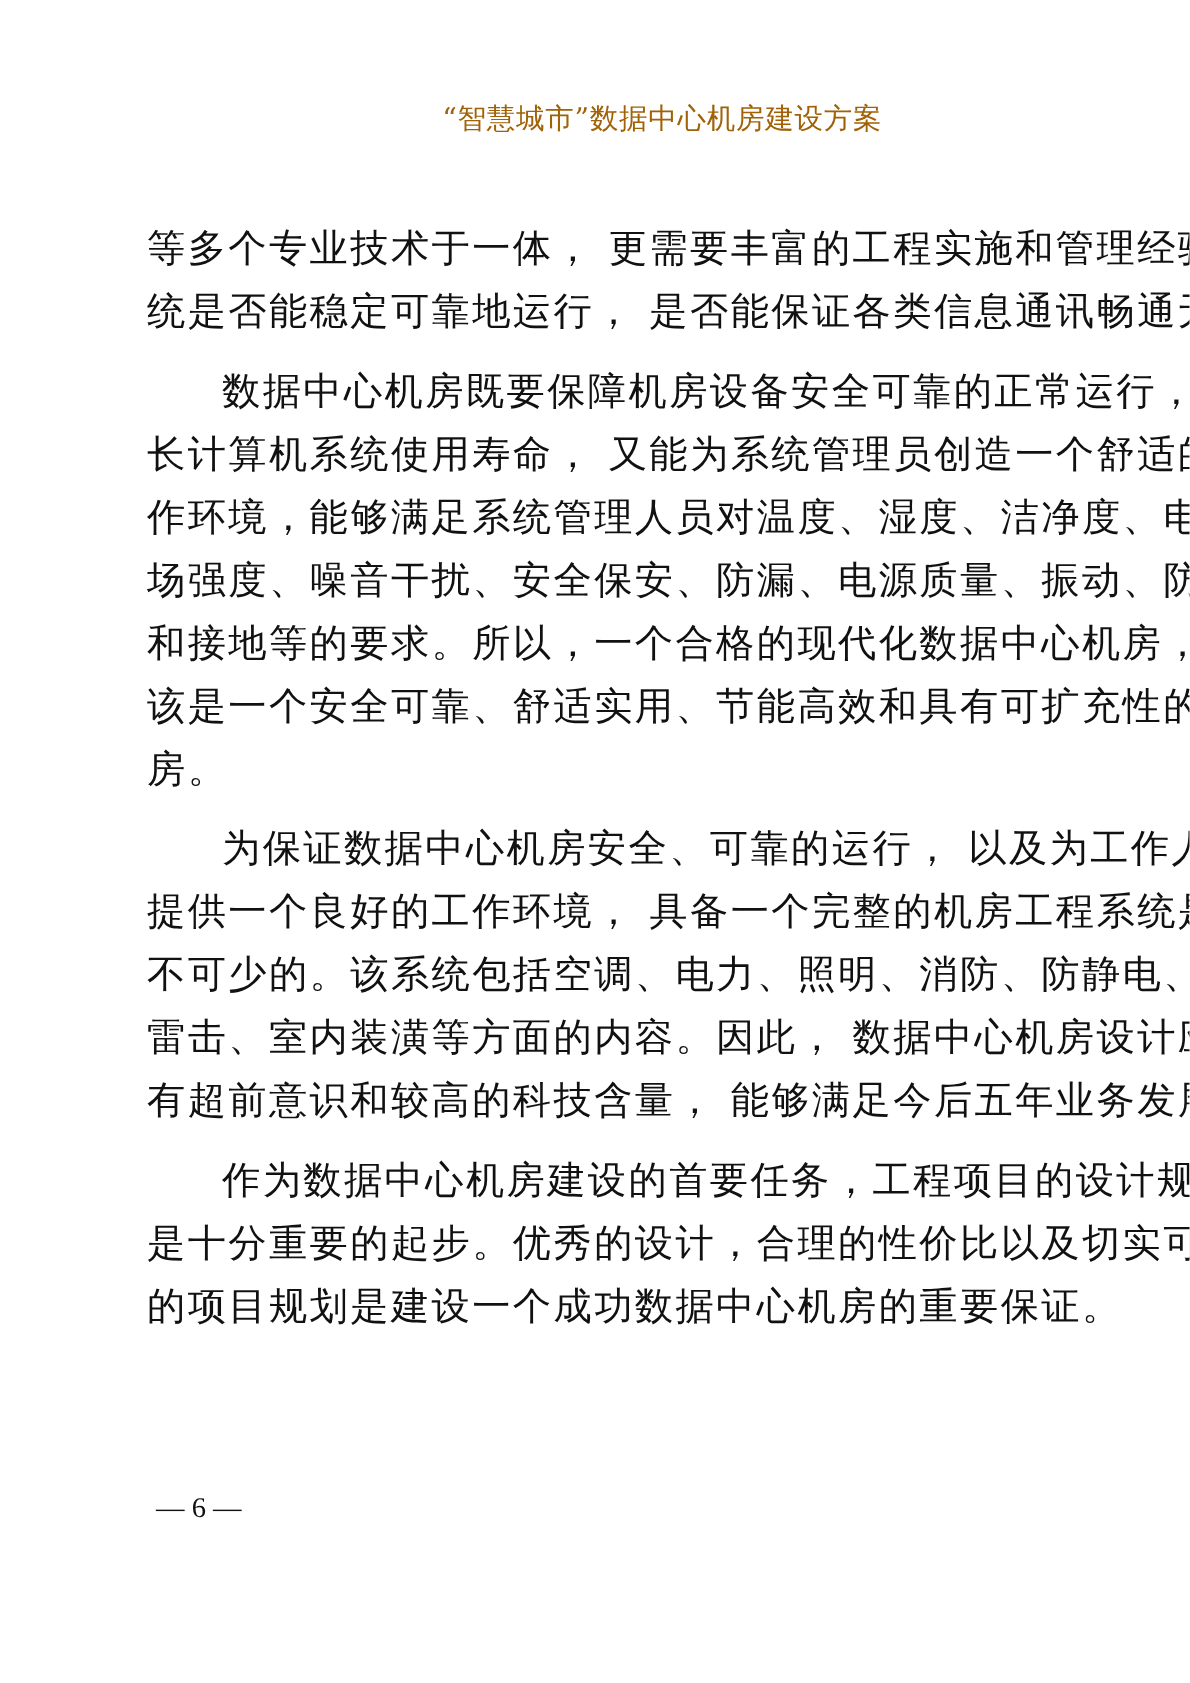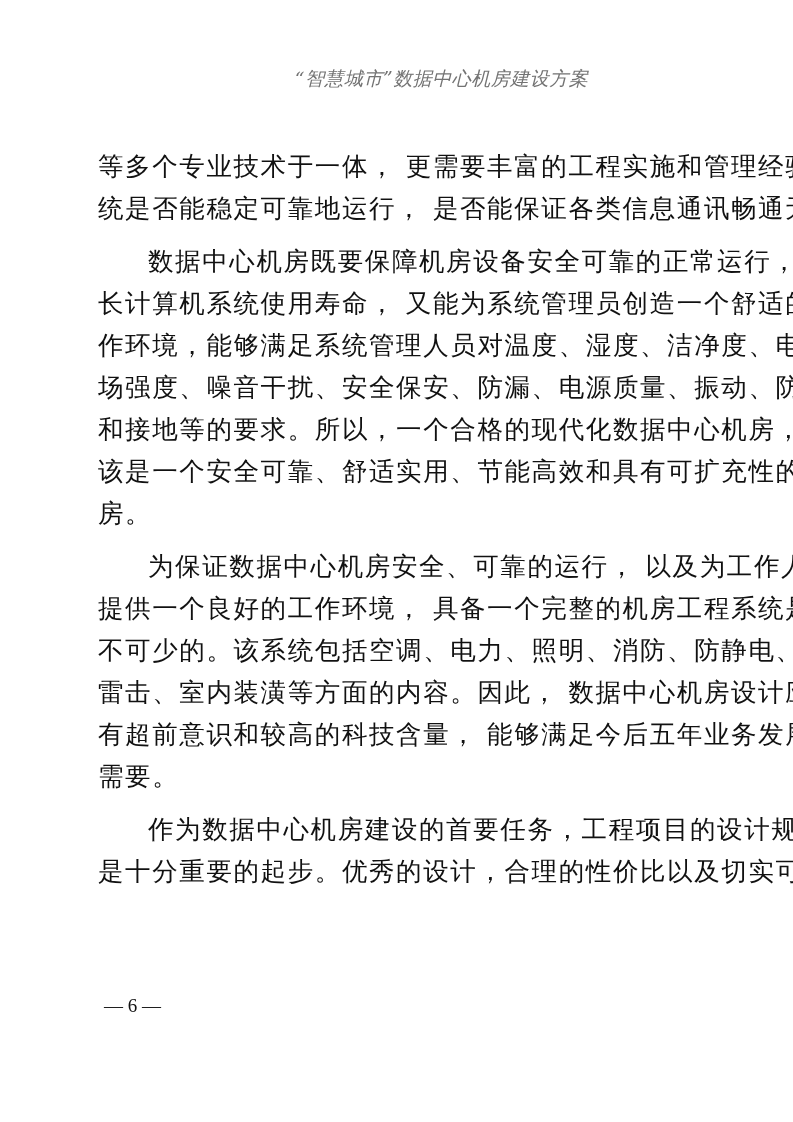--- a/index.html
+++ b/index.html
@@ -1,19 +1,19 @@
 <!DOCTYPE html>
 <html><head>
 <meta charset="utf-8">
 <style>
   html, body { margin: 0; padding: 0; background: #ffffff; }
   body { width: 793px; height: 1122px; position: relative; overflow: hidden;
          font-family: "DejaVu Serif", "Liberation Serif", serif; color: #111; }
   .header { position: absolute; top: 66px; left: 0; width: 793px; text-align: center;
-            font-size: 19px; letter-spacing: 0.5px; color: #737373; padding-left: 90px; box-sizing: border-box; font-style: italic; }
+            font-size: 19px; letter-spacing: 0.5px; color: #a16207; padding-left: 90px; box-sizing: border-box; }
   .body { position: absolute; left: 98px; top: 145px; width: 610px; }
   .para { margin: 0 0 11px 0; }
   .line { display: block; height: 42px; line-height: 42px; font-size: 25.5px; white-space: nowrap;
           letter-spacing: 1.6px; }
   .indent { padding-left: 50px; }
   .pagenum { position: absolute; left: 104px; top: 995px; font-size: 19px; color: #111;
              font-family: "Liberation Serif", serif; }
 </style>
 </head>
 <body>
@@ -33,21 +33,21 @@
     <span class="line">和接地等的要求。所以，一个合格的现代化数据中心机房，应</span>
     <span class="line">该是一个安全可靠、舒适实用、节能高效和具有可扩充性的机</span>
     <span class="line">房。</span>
   </div>
   <div class="para">
     <span class="line indent">为保证数据中心机房安全、可靠的运行， 以及为工作人员</span>
     <span class="line">提供一个良好的工作环境， 具备一个完整的机房工程系统是必</span>
     <span class="line">不可少的。该系统包括空调、电力、照明、消防、防静电、防</span>
     <span class="line">雷击、室内装潢等方面的内容。因此， 数据中心机房设计应具</span>
     <span class="line">有超前意识和较高的科技含量， 能够满足今后五年业务发展的</span>
-    <span class="line">需要。</span>
   </div>
   <div class="para">
     <span class="line indent">作为数据中心机房建设的首要任务，工程项目的设计规划</span>
     <span class="line">是十分重要的起步。优秀的设计，合理的性价比以及切实可行</span>
+    <span class="line">的项目规划是建设一个成功数据中心机房的重要保证。</span>
   </div>
 </div>
 
 <div class="pagenum">— 6 —</div>
 
 </body></html>

